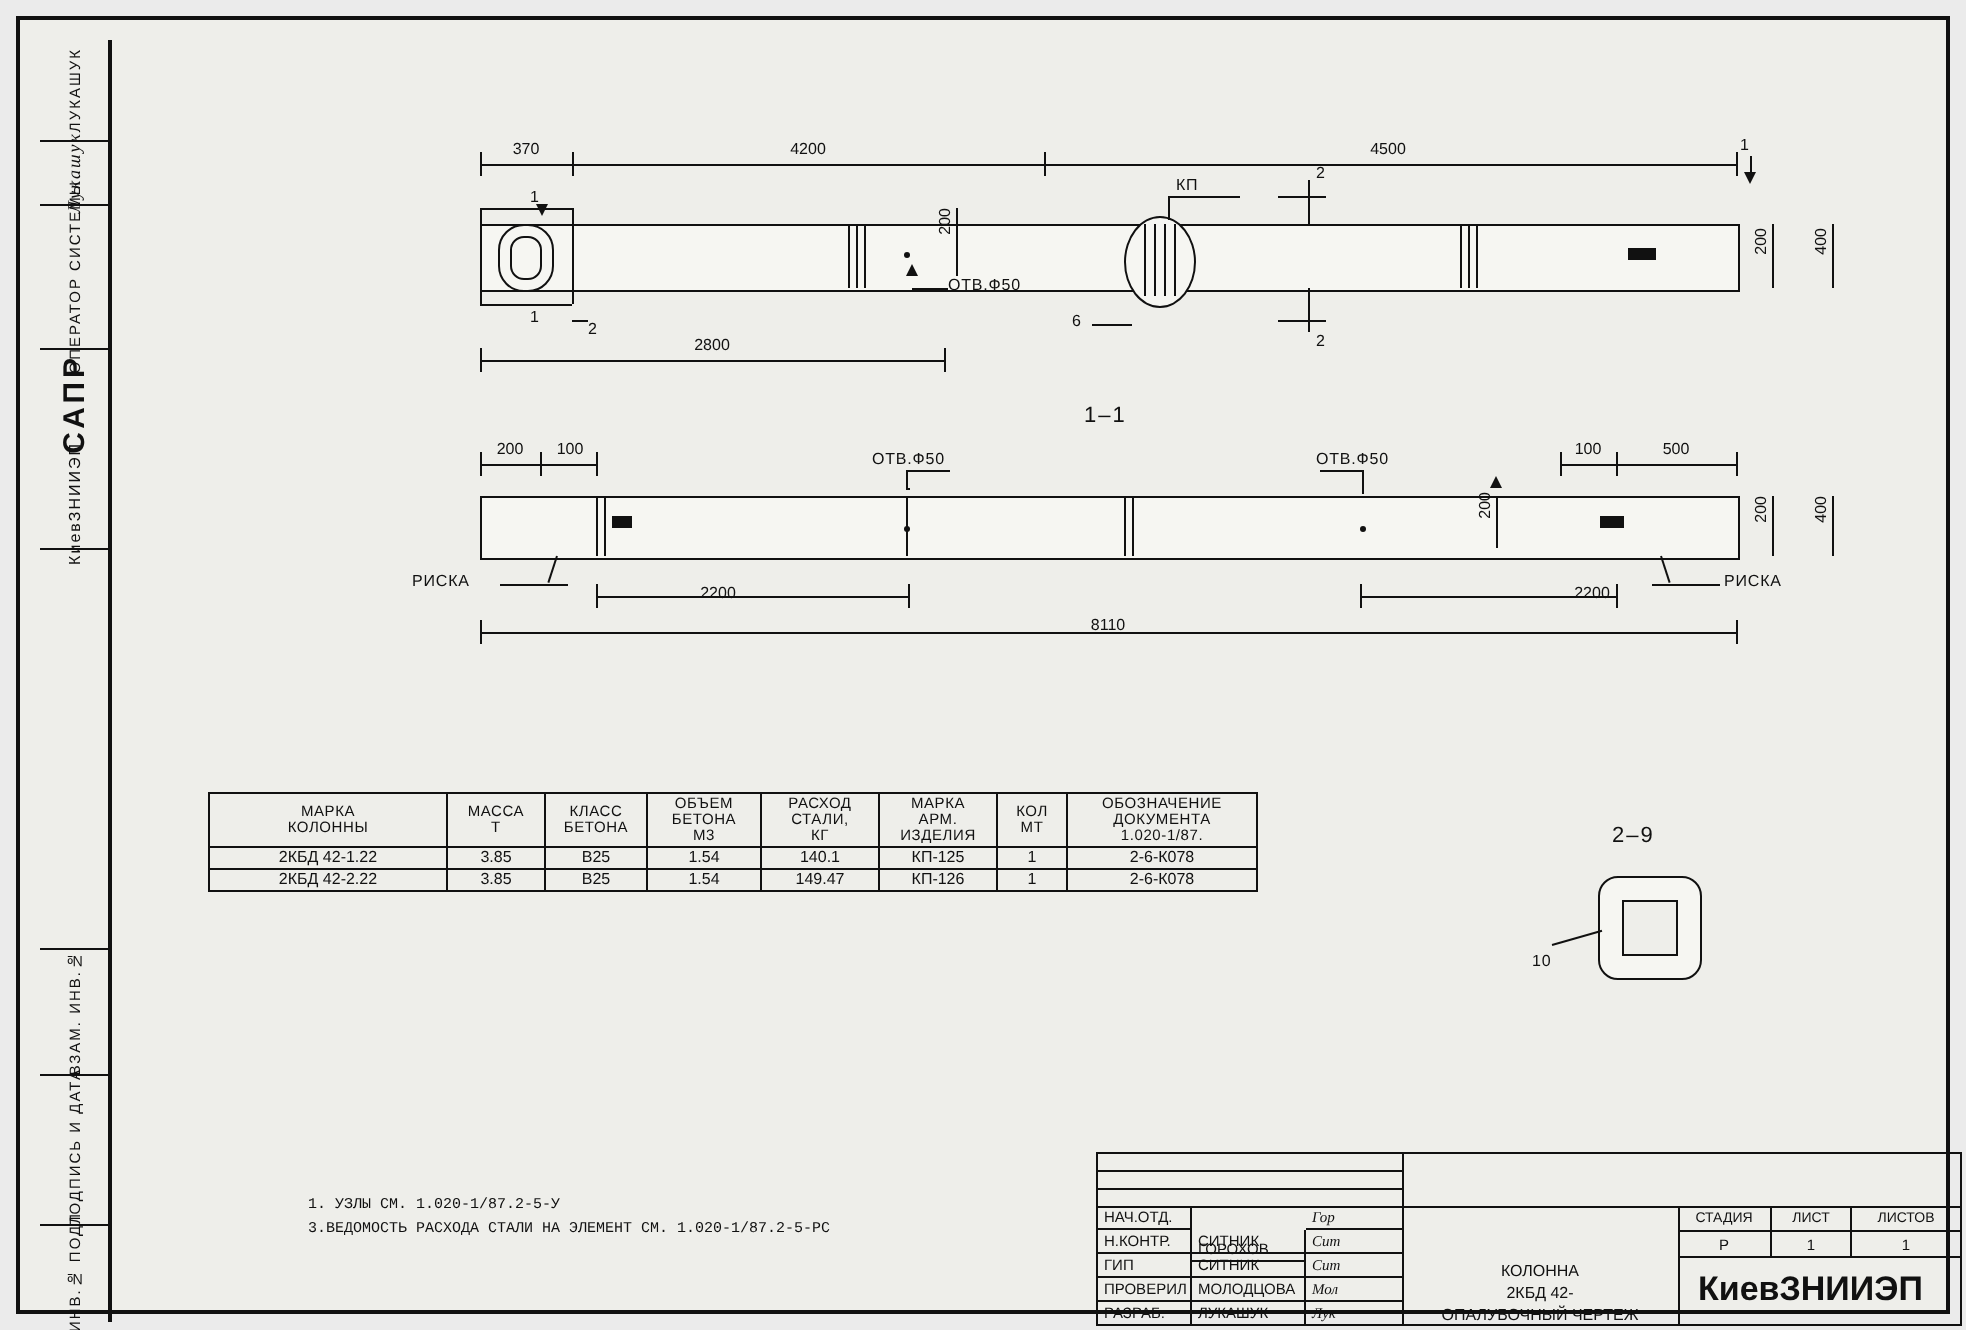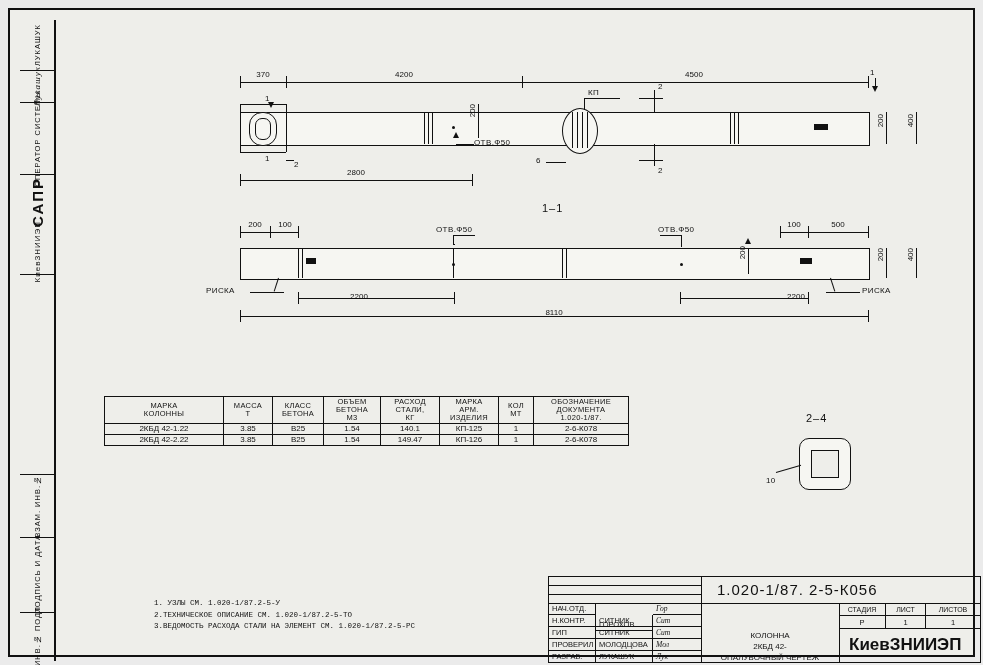--- a/index.html
+++ b/index.html
@@ -240,21 +240,21 @@
       <div class="ln h1" style="left:626px;top:278px;width:128px;"></div>
       <div class="ln v1" style="left:626px;top:272px;height:12px;"></div>
       <div class="ln v1" style="left:754px;top:272px;height:12px;"></div>
       <div class="dimtxt" style="left:742px;top:272px;">2200</div>
 
       <div class="ln h1" style="left:186px;top:296px;width:628px;"></div>
       <div class="ln v1" style="left:186px;top:290px;height:12px;"></div>
       <div class="ln v1" style="left:814px;top:290px;height:12px;"></div>
       <div class="dimtxt" style="left:500px;top:288px;">8110</div>
 
-      <div class="sect-title" style="left:752px;top:392px;">2–4</div>
+      <div class="sect-title" style="left:752px;top:392px;">2–9</div>
       <div style="position:absolute;left:745px;top:418px;width:50px;height:50px;border:1px solid #111;border-radius:10px;background:#f6f6f2;"></div>
       <div style="position:absolute;left:757px;top:430px;width:26px;height:26px;border:1px solid #111;background:#eeeeea;"></div>
       <div class="ln" style="left:722px;top:452px;width:26px;height:1px;background:#111;transform:rotate(-16deg);transform-origin:left;"></div>
       <div class="lbl" style="left:712px;top:456px;">10</div>
 
       <table class="spec" style="left:50px;top:376px;">
         <thead>
           <tr>
             <th style="width:112px;">МАРКА<br>КОЛОННЫ</th>
             <th style="width:42px;">МАССА<br>Т</th>
@@ -285,21 +285,20 @@
             <td>149.47</td>
             <td>КП-126</td>
             <td>1</td>
             <td>2-6-К078</td>
           </tr>
         </tbody>
       </table>
 
       <div class="notes" style="left:100px;top:578px;">
         <div>1. УЗЛЫ СМ. 1.020-1/87.2-5-У</div>
-        <div>2.ТЕХНИЧЕСКОЕ ОПИСАНИЕ СМ. 1.020-1/87.2-5-ТО</div>
         <div>3.ВЕДОМОСТЬ РАСХОДА СТАЛИ НА ЭЛЕМЕНТ СМ. 1.020-1/87.2-5-РС</div>
       </div>
 
       <div class="tb" style="left:494px;top:556px;width:431px;height:85px;">
 
         <div style="position:absolute;left:0;top:26px;width:152px;height:59px;">
           <div class="cell" style="left:0;top:0;width:47px;height:12px;">НАЧ.ОТД.</div>
           <div class="cell" style="left:47px;top:16px;width:57px;height:12px;">ГОРОХОВ</div>
           <div class="cell sig" style="left:104px;top:0;width:48px;height:12px;border-right:none;">Гор</div>
 
@@ -321,21 +320,20 @@
         </div>
 
         <div class="ln v1" style="left:152px;top:26px;height:59px;"></div>
         <div class="ln v1" style="left:290px;top:26px;height:59px;"></div>
         <div class="ln h1" style="left:0;top:26px;width:431px;"></div>
 
         <div class="ln h1" style="left:0;top:8px;width:152px;"></div>
         <div class="ln h1" style="left:0;top:17px;width:152px;"></div>
         <div class="ln v1" style="left:152px;top:0;height:26px;"></div>
 
-        <div class="bigcode" style="left:168px;top:4px;">1.020-1/87. 2-5-К056</div>
 
         <div style="position:absolute;left:152px;top:26px;width:138px;height:59px;display:flex;flex-direction:column;align-items:center;justify-content:center;gap:2px;">
           <div style="font-size:8px;margin-top:27px;">КОЛОННА</div>
           <div style="font-size:8px;">2КБД 42-</div>
           <div style="font-size:8px;">ОПАЛУБОЧНЫЙ ЧЕРТЕЖ</div>
         </div>
 
         <div style="position:absolute;left:290px;top:26px;width:141px;height:26px;">
           <div class="cell" style="left:0;top:0;width:47px;height:13px;justify-content:center;padding-left:0;font-size:7px;">СТАДИЯ</div>
           <div class="cell" style="left:47px;top:0;width:40px;height:13px;justify-content:center;padding-left:0;font-size:7px;">ЛИСТ</div>

